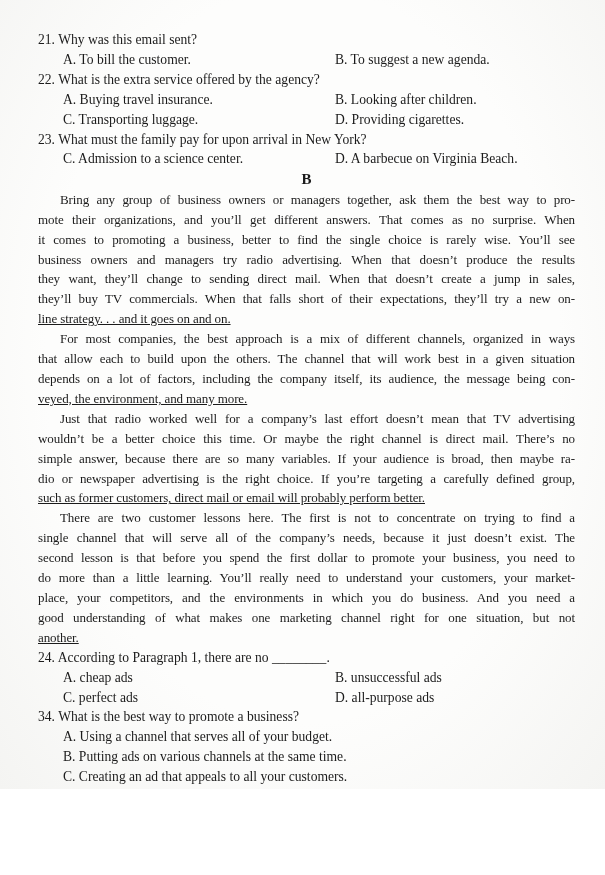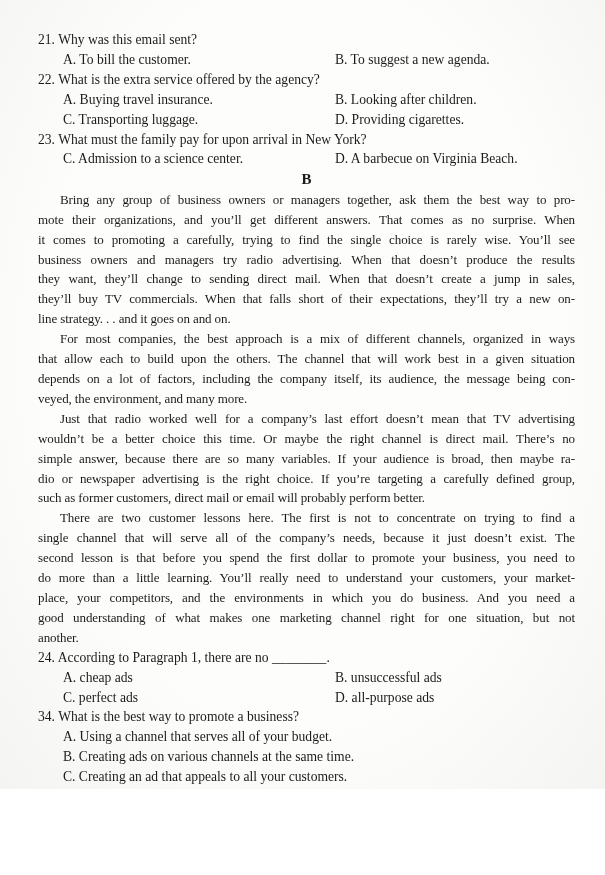--- a/index.html
+++ b/index.html
@@ -25,21 +25,21 @@
     text-align:center; font-weight:bold; font-size:15px;
     line-height:20.5px; min-height:20.5px; white-space:normal;
   }
   .para { }
   .pline {
     font-size:13px; letter-spacing:-0.1px;
     line-height:19.9px; min-height:19.9px;
     text-align:justify; text-align-last:justify;
   }
   .pline.pfirst { text-indent:22px; }
-  .pline.plast { text-align-last:left; }
+  .pline.plast { text-align-last:left;text-decoration:underline; }
   .footer {
     position:absolute; left:0; right:0; top:837;
     top:837px;
     text-align:center;
     font-size:12.5px; font-weight:bold;
     color:#222;
     margin-left:16px;
   }
 </style>
 </head>
@@ -68,21 +68,21 @@
     <div class="line opt-row">
       <span class="opt-left">C. Admission to a science center.</span>
       <span class="opt-right">D. A barbecue on Virginia Beach.</span>
     </div>
 
     <div class="line section-heading">B</div>
 
     <div class="para">
       <div class="pline pfirst">Bring any group of business owners or managers together, ask them the best way to pro-</div>
       <div class="pline">mote their organizations, and you’ll get different answers.  That comes as no surprise.  When</div>
-      <div class="pline">it comes to promoting a carefully, trying to find the single choice is rarely wise.  You’ll see</div>
+      <div class="pline">it comes to promoting a business, better to find the single choice is rarely wise.  You’ll see</div>
       <div class="pline">business owners and managers try radio advertising.  When that doesn’t produce the results</div>
       <div class="pline">they want, they’ll change to sending direct mail.  When that doesn’t create a jump in sales,</div>
       <div class="pline">they’ll buy TV commercials.  When that falls short of their expectations, they’ll try a new on-</div>
       <div class="pline plast">line strategy. . . and it goes on and on.</div>
     </div>
 
     <div class="para">
       <div class="pline pfirst">For most companies, the best approach is a mix of different channels, organized in ways</div>
       <div class="pline">that allow each to build upon the others.  The channel that will work best in a given situation</div>
       <div class="pline">depends on a lot of factors, including the company itself, its audience, the message being con-</div>
@@ -112,20 +112,20 @@
       <span class="opt-left">A. cheap ads</span>
       <span class="opt-right">B. unsuccessful ads</span>
     </div>
     <div class="line opt-row">
       <span class="opt-left">C. perfect ads</span>
       <span class="opt-right">D. all-purpose ads</span>
     </div>
 
     <div class="line qstem">34. What is the best way to promote a business?</div>
     <div class="line opt-full">A. Using a channel that serves all of your budget.</div>
-    <div class="line opt-full">B. Creating ads on various channels at the same time.</div>
+    <div class="line opt-full">B. Putting ads on various channels at the same time.</div>
     <div class="line opt-full">C. Creating an ad that appeals to all your customers.</div>
     <div class="line opt-full">D. Advertising on a channel available to consumers.</div>
 
   </div>
 
   <div class="footer">【英语试卷　第 4 页(共 10 页)】</div>
 </div>
 
 </body></html>

